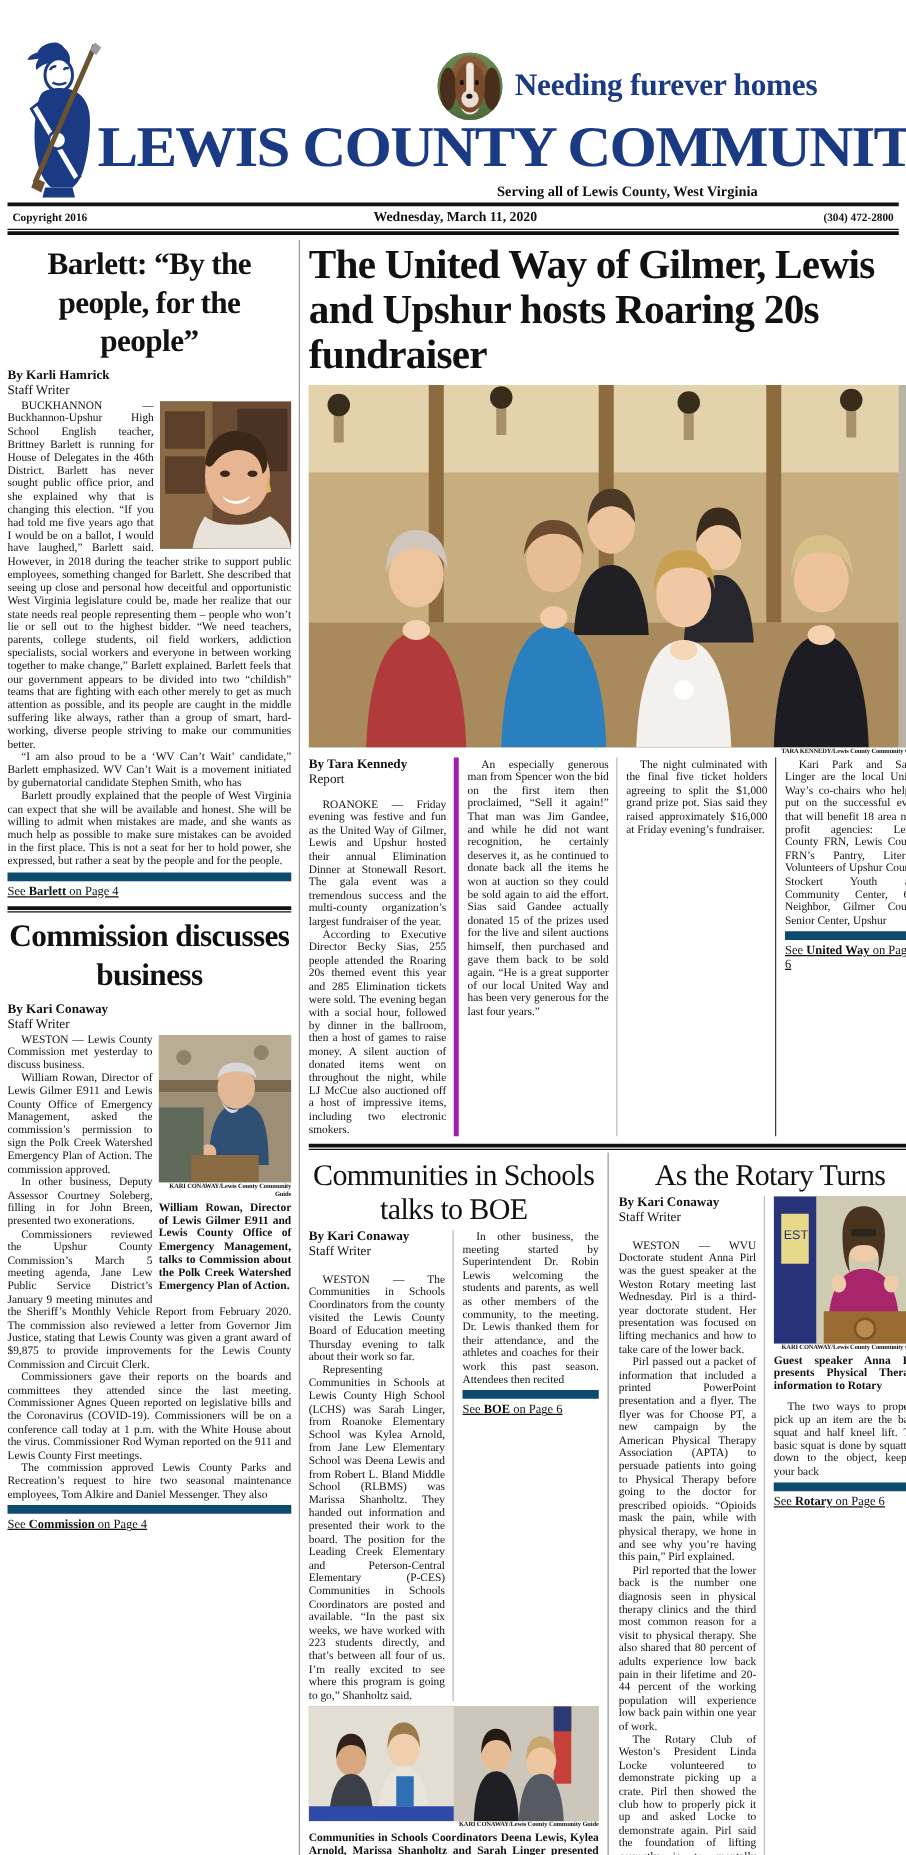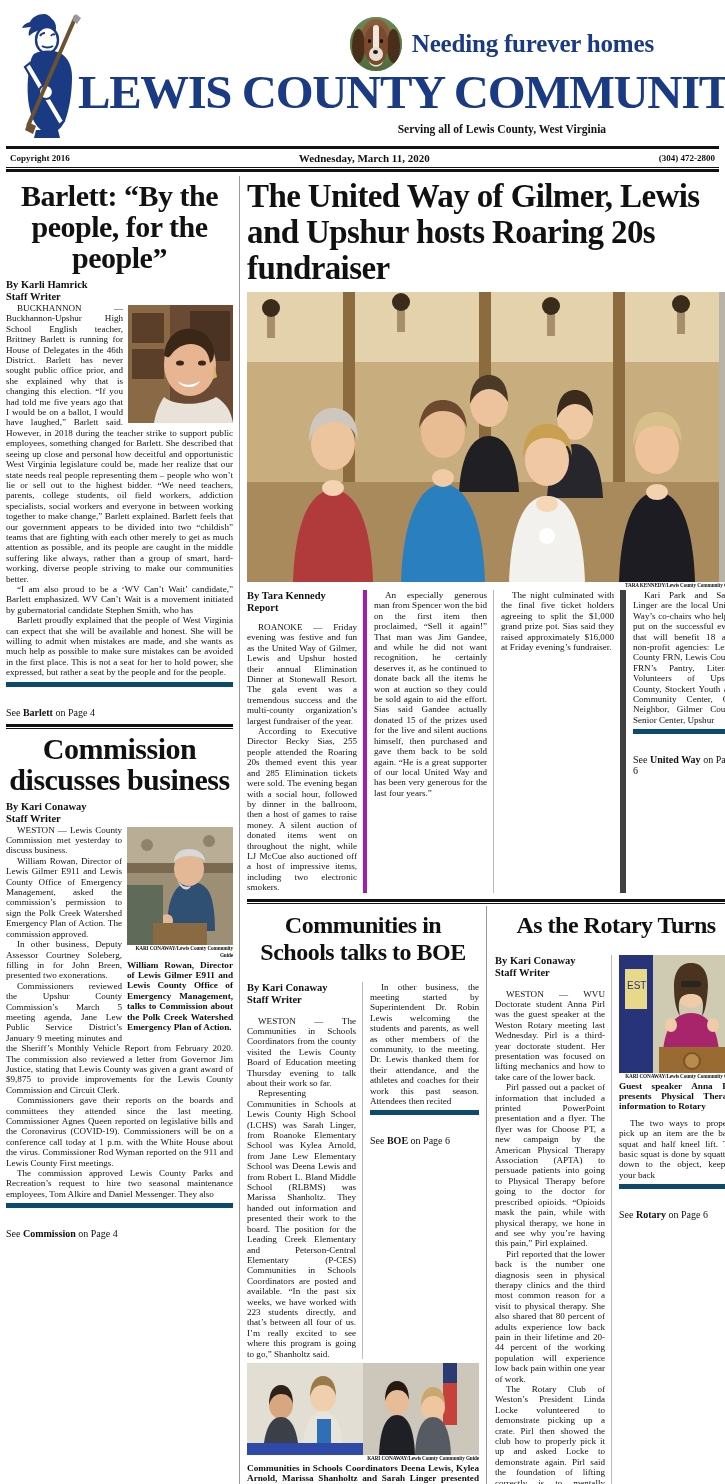--- a/index.html
+++ b/index.html
@@ -1,21 +1,21 @@
 <!DOCTYPE html>
 <html><head>
 <meta charset="utf-8">
 <style>
   html,body{margin:0;padding:0;background:#fff;}
   body{width:725px;height:1484px;overflow:hidden;
        font-family:"Liberation Serif",serif;color:#111;}
   .page{width:725px;height:1484px;position:relative;box-sizing:border-box;padding:0 6px;}
 
   
-  .masthead{display:flex;align-items:center;padding-top:4px;height:140px;position:relative;}
+  .masthead{display:flex;align-items:flex-end;padding-top:20px;height:140px;position:relative;}
   .minuteman{width:96px;height:132px;flex:0 0 96px;position:relative;}
   .minuteman svg{display:block;}
   .mast-center{flex:1;text-align:center;position:relative;padding-top:4px;}
   .furever{display:flex;align-items:center;justify-content:center;gap:10px;height:54px;}
   .dogimg{width:52px;height:54px;border-radius:50%;overflow:hidden;flex:0 0 52px;position:relative;
           background:#6f8f55;}
   .dogimg .d1{position:absolute;left:0;top:0;width:100%;height:100%;
      background:radial-gradient(circle at 50% 78%,#efe6dc 0 14%,rgba(239,230,220,0) 16%),
                 radial-gradient(ellipse at 50% 40%,#8a5a3a 0 40%,rgba(138,90,58,0) 44%),
                 linear-gradient(#6b8a52,#4f6b3c);}
@@ -40,31 +40,31 @@
   .dateline .mid{font-size:11px;}
   .rule-after-date{border-top:1px solid #111;border-bottom:3px solid #111;height:1px;margin-bottom:4px;}
 
   
   .body-grid{display:flex;gap:0;}
   .col-left{width:234px;flex:0 0 234px;padding-right:6px;box-sizing:border-box;
      border-right:1px solid #999;}
   .col-right{flex:1;padding-left:7px;box-sizing:border-box;}
 
   h1.hd-left{font-family:"Liberation Serif",serif;font-weight:bold;text-align:center;
-     font-size:30px;line-height:31px;margin:4px 0 6px;letter-spacing:-.5px;}
+     font-size:25px;line-height:31px;margin:4px 0 6px;letter-spacing:-.5px;}
   h1.hd-main{font-family:"Liberation Serif",serif;font-weight:bold;font-size:33px;
      line-height:36px;margin:2px 0 6px;letter-spacing:-.6px;}
-  h1.hd-sub{font-family:"Liberation Serif",serif;font-weight:bold;text-align:center;
-     font-size:24px;line-height:27px;margin:6px 0 16px;letter-spacing:-.5px;}
+  h1.hd-sub{font-family:"Liberation Serif",serif;font-weight:normal;text-align:center;
+     font-size:24px;line-height:27px;margin:6px 0 2px;letter-spacing:-.5px;}
   .byline{font-weight:bold;font-size:10.5px;line-height:12px;}
-  .byline .role{font-weight:bold;}
+  .byline .role{font-weight:normal;}
   p.art{font-size:9.1px;line-height:10.4px;text-align:justify;margin:0;text-indent:11px;
         hyphens:auto;-webkit-hyphens:auto;}
   p.art.lead{text-indent:11px;}
-  .jump{font-size:10px;margin:4px 0 0;padding-top:20px;border-top:5px solid #0c4a6e;}
+  .jump{font-size:10px;margin:4px 0 0;padding-top:3px;border-top:7px solid #0c4a6e;text-decoration:underline;}
   .jump b{font-weight:bold;}
   .sec-rule{border-top:3px solid #111;border-bottom:1px solid #111;height:1px;margin:6px 0 2px;}
 
   
   .photo{background:#b9b2a6;position:relative;overflow:hidden;}
   .credit{font-size:5.2px;font-weight:bold;text-align:right;letter-spacing:-.1px;line-height:7px;}
   .cutline{font-size:9.2px;font-weight:bold;line-height:10.4px;text-align:justify;margin:1px 0 0;}
 
   .wrap-img-r{float:right;margin:2px 0 2px 5px;}
 </style>
@@ -273,21 +273,21 @@
             <div class="byline">
               <div>By Tara Kennedy</div>
               <div class="role">Report</div>
             </div>
             <p class="art lead" style="margin-top:8px;">ROANOKE — Friday evening was festive and fun as the United Way of Gilmer, Lewis and Upshur hosted their annual Elimination Dinner at Stonewall Resort. The gala event was a tremendous success and the multi-county organization’s largest fundraiser of the year.</p>
             <p class="art">According to Executive Director Becky Sias, 255 people attended the Roaring 20s themed event this year and 285 Elimination tickets were sold. The evening began with a social hour, followed by dinner in the ballroom, then a host of games to raise money. A silent auction of donated items went on throughout the night, while LJ McCue also auctioned off a host of impressive items, including two electronic smokers.</p>
           </div>
           <div style="width:113px;flex:0 0 113px;border-right:1px solid #bbb;padding-right:6px;">
             <p class="art">An especially generous man from Spencer won the bid on the first item then proclaimed, “Sell it again!” That man was Jim Gandee, and while he did not want recognition, he certainly deserves it, as he continued to donate back all the items he won at auction so they could be sold again to aid the effort. Sias said Gandee actually donated 15 of the prizes used for the live and silent auctions himself, then purchased and gave them back to be sold again.  “He is a great supporter of our local United Way and has been very generous for the last four years.”</p>
           </div>
-          <div style="width:113px;flex:0 0 113px;border-right:6px solid #404040;padding-right:6px;">
+          <div style="width:113px;flex:0 0 113px;border-right:1px solid #404040;padding-right:6px;">
             <p class="art">The night culminated with the final five ticket holders agreeing to split the $1,000 grand prize pot. Sias said they raised approximately $16,000 at Friday evening’s fundraiser.</p>
           </div>
           <div style="flex:1;">
             <p class="art">Kari Park and Sarah Linger are the local United Way’s co-chairs who helped put on the successful event that will benefit 18 area non-profit agencies: Lewis County FRN, Lewis County FRN’s Pantry, Literacy Volunteers of Upshur County, Stockert Youth and Community Center, Our Neighbor, Gilmer County Senior Center, Upshur</p>
             <div class="jump">
               <span>See </span><b>United Way</b><span> on Page 6</span>
             </div>
           </div>
         </div>
       </div>

